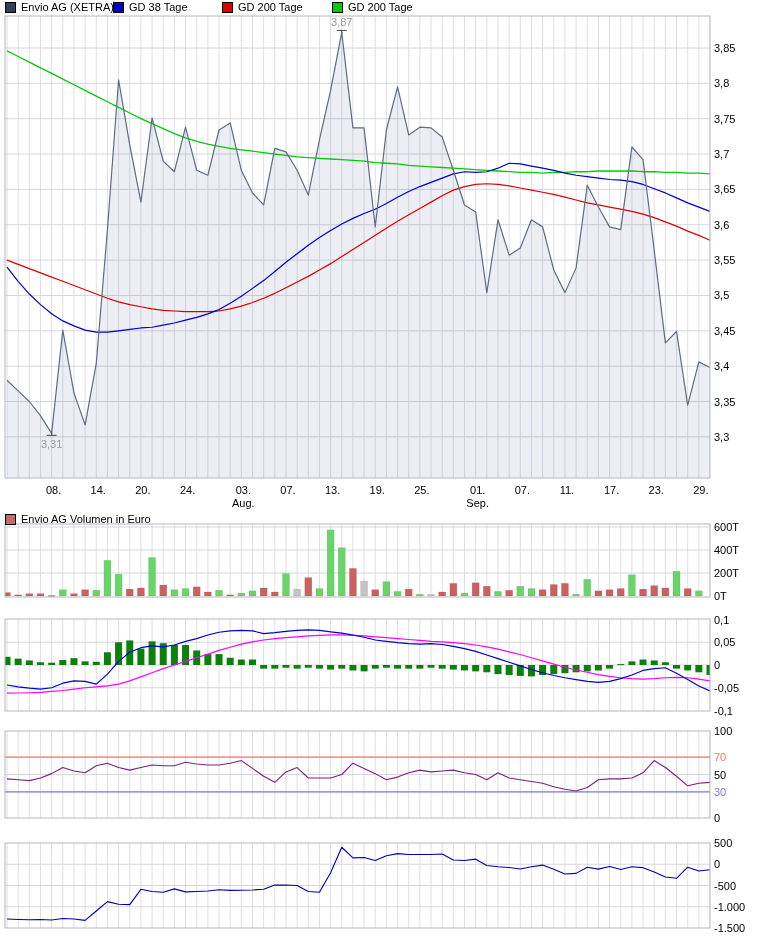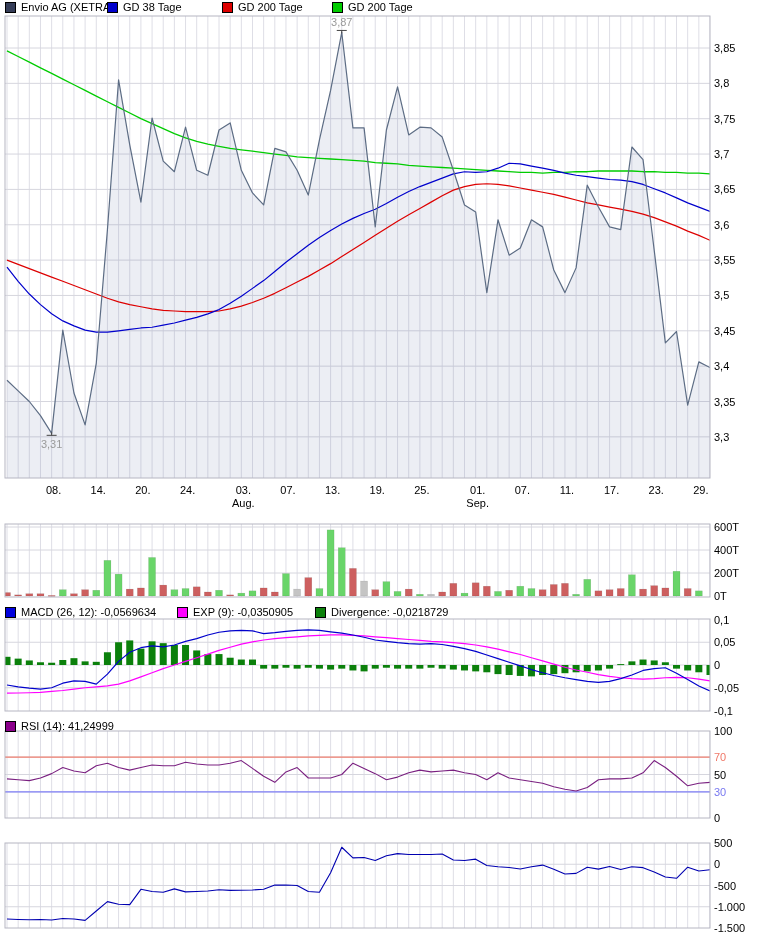--- a/index.html
+++ b/index.html
@@ -572,50 +572,36 @@
       <text x="714" y="889.5" font-size="11" fill="#000">-500</text>
       <text x="714" y="910.75" font-size="11" fill="#000">-1.000</text>
       <text x="714" y="932" font-size="11" fill="#000">-1.500</text>
     </svg>
 
   <div class="legend" style="top:1px">
     <span class="li" style="left:5px">
       <span class="sq" style="background: rgb(53, 61, 88);"></span>
       <span>Envio AG (XETRA)</span>
     </span>
-    <span class="li" style="left:107px">
+    <span class="li" style="left:113px">
       <span class="sq" style="background: rgb(0, 0, 204);"></span>
       <span>GD 38 Tage</span>
     </span>
     <span class="li" style="left:222px">
       <span class="sq" style="background: rgb(221, 0, 0);"></span>
       <span>GD 200 Tage</span>
     </span>
     <span class="li" style="left:332px">
       <span class="sq" style="background: rgb(0, 204, 0);"></span>
       <span>GD 200 Tage</span>
     </span>
   </div>
 
-
-  <div class="legend" style="top:606px">
+  <div class="legend" style="top:513px">
     <span class="li" style="left:5px">
-      <span class="sq" style="background: rgb(0, 0, 221);"></span>
-      <span>MACD (26, 12): -0,0569634</span>
-    </span>
-    <span class="li" style="left:177px">
-      <span class="sq" style="background: rgb(255, 0, 255);"></span>
-      <span>EXP (9): -0,0350905</span>
-    </span>
-    <span class="li" style="left:315px">
-      <span class="sq" style="background: rgb(11, 128, 11);"></span>
-      <span>Divergence: -0,0218729</span>
+      <span class="sq" style="background: rgb(204, 102, 102);"></span>
+      <span>Envio AG Volumen in Euro</span>
     </span>
   </div>
 
-  <div class="legend" style="top:720px">
-    <span class="li" style="left:5px">
-      <span class="sq" style="background: rgb(139, 0, 139);"></span>
-      <span>RSI (14): 41,24999</span>
-    </span>
-  </div>
+
 
 </div>
 
 </body></html>

